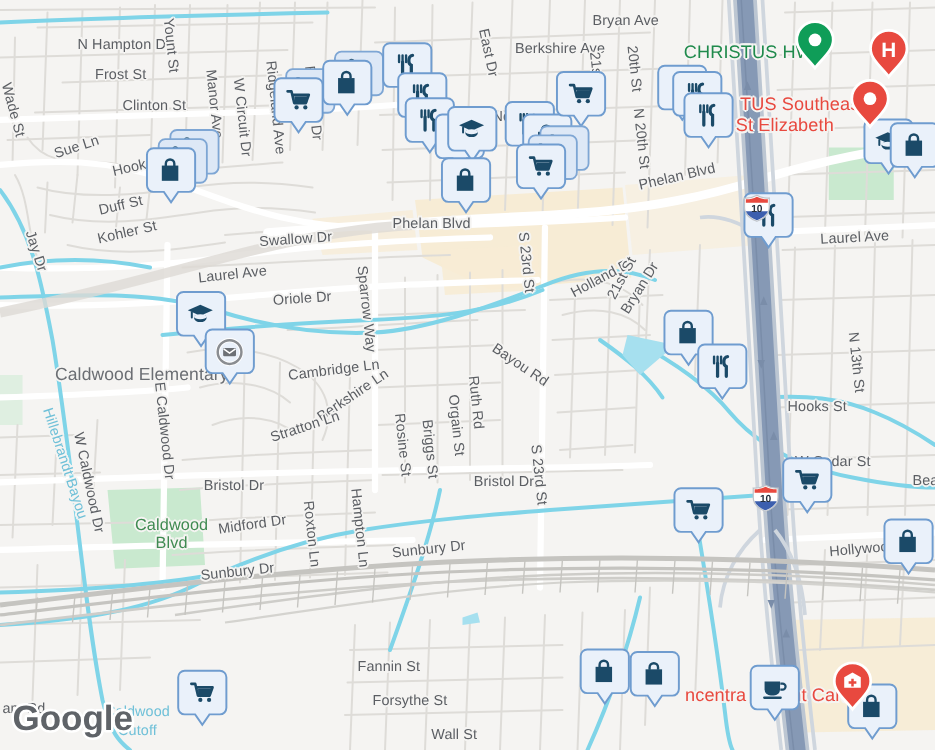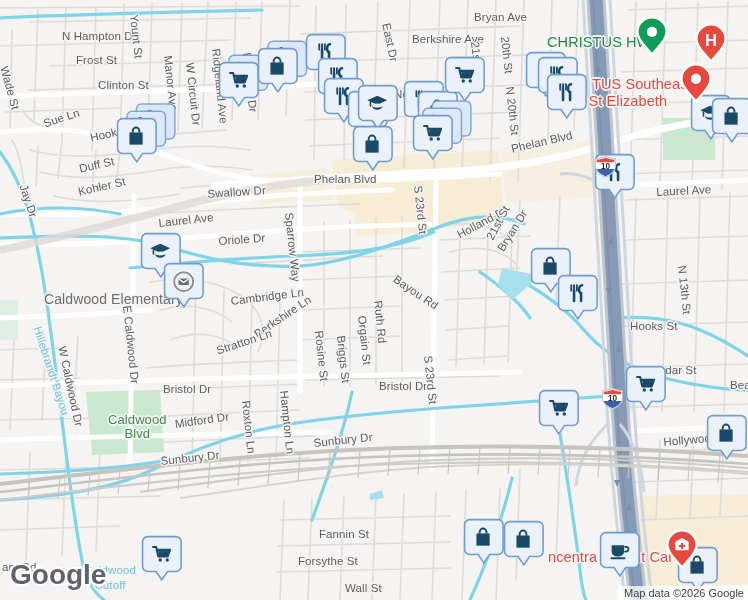--- a/index.html
+++ b/index.html
@@ -365,21 +365,21 @@
       <div class="lbl " style="left: 133px; top: 305px; transform: rotate(84deg); transform-origin: left top;">E Caldwood Dr</div>
       <div class="lbl " style="left: 68px; top: 345px; transform: rotate(78deg); transform-origin: left top;">W Caldwood Dr</div>
       <div class="lbl " style="left: 163px; top: 383px; transform-origin: left top;">Bristol Dr</div>
       <div class="lbl " style="left: 379px; top: 380px; transform-origin: left top;">Bristol Dr</div>
       <div class="lbl " style="left: 434px; top: 355px; transform: rotate(84deg); transform-origin: left top;">S 23rd St</div>
       <div class="lbl " style="left: 174px; top: 418px; transform: rotate(-8deg); transform-origin: left top;">Midford Dr</div>
       <div class="lbl " style="left: 252px; top: 400px; transform: rotate(84deg); transform-origin: left top;">Roxton Ln</div>
       <div class="lbl " style="left: 290px; top: 390px; transform: rotate(84deg); transform-origin: left top;">Hampton Ln</div>
       <div class="lbl " style="left: 313px; top: 437px; transform: rotate(-6deg); transform-origin: left top;">Sunbury Dr</div>
       <div class="lbl " style="left: 160px; top: 455px; transform: rotate(-6deg); transform-origin: left top;">Sunbury Dr</div>
-      <div class="lbl " style="left: 319px; top: 528px; transform-origin: left top;">Fannin St</div>
+      <div class="lbl " style="left: 286px; top: 528px; transform-origin: left top;">Fannin St</div>
       <div class="lbl " style="left: 298px; top: 555px; transform-origin: left top;">Forsythe St</div>
       <div class="lbl " style="left: 313px; top: 582px; transform-origin: left top; margin-left: 32px;">Wall St</div>
       <div class="lbl " style="left: 630px; top: 320px; transform-origin: left top;">Hooks St</div>
       <div class="lbl " style="left: 636px; top: 364px; transform-origin: left top;">W Cedar St</div>
       <div class="lbl " style="left: 688px; top: 265px; transform: rotate(84deg); transform-origin: left top;">N 13th St</div>
       <div class="lbl " style="left: 663px; top: 436px; transform: rotate(-5deg); transform-origin: left top;">Hollywood St</div>
       <div class="lbl " style="left: 730px; top: 379px; transform-origin: left top;">Beaumont</div>
       <div class="lbl " style="left: 2px; top: 561px; transform-origin: left top;">am Rd</div>
       <div class="lbl water" style="left: 43px; top: 325px; transform: rotate(72deg); transform-origin: left top;">Hillebrandt Bayou</div>
       <div class="lbl water" style="left: 84px; top: 563px; transform-origin: left top; white-space: normal; text-align: center; line-height: 15px;">
@@ -848,20 +848,19 @@
           <text x="11.5" y="14.4" text-anchor="middle" fill="#25303e" font-size="8.2" font-weight="bold" font-family="Liberation Sans, sans-serif">10</text>
         </svg></div>
       <div style="position: absolute; left: 601px; top: 387px;"><svg width="23" height="23" viewBox="0 0 23 23" xmlns="http://www.w3.org/2000/svg">
           <path d="M11.5,1.2 C15,3.2 19.4,3.6 21.4,3.4 V11 c0,6 -5.6,9.6 -9.9,11 C7.2,20.6 1.6,17 1.6,11 V3.4 C3.6,3.6 8,3.2 11.5,1.2 Z" fill="#ffffff" stroke="#bfc4ca" stroke-width="1"></path>
           <path d="M11.5,2.4 C14.6,4.1 18.4,4.6 20.3,4.4 V7.2 H2.7 V4.4 C4.6,4.6 8.4,4.1 11.5,2.4 Z" fill="#e8493f"></path>
           <path d="M2.7,14.0 c1.4,3.4 5.2,6.0 8.8,7.2 c3.6,-1.2 7.4,-3.8 8.8,-7.2 Z" fill="#3c5fae"></path>
           <text x="11.5" y="14.4" text-anchor="middle" fill="#25303e" font-size="8.2" font-weight="bold" font-family="Liberation Sans, sans-serif">10</text>
         </svg></div>
     </div>
 
-  <div id="attrib">Map data ©2026 Google</div>
 
   <svg id="glogo" width="134" height="42" viewBox="0 0 134 42" xmlns="http://www.w3.org/2000/svg">
     <text id="glogo-shadow" x="4" y="30" fill="none" stroke="#ffffff" stroke-width="4" stroke-linejoin="round">Google</text>
     <text id="glogo-fill" x="4" y="30" fill="#5f6368">Google</text>
   </svg>
 
 </div>
 
 </body></html>

